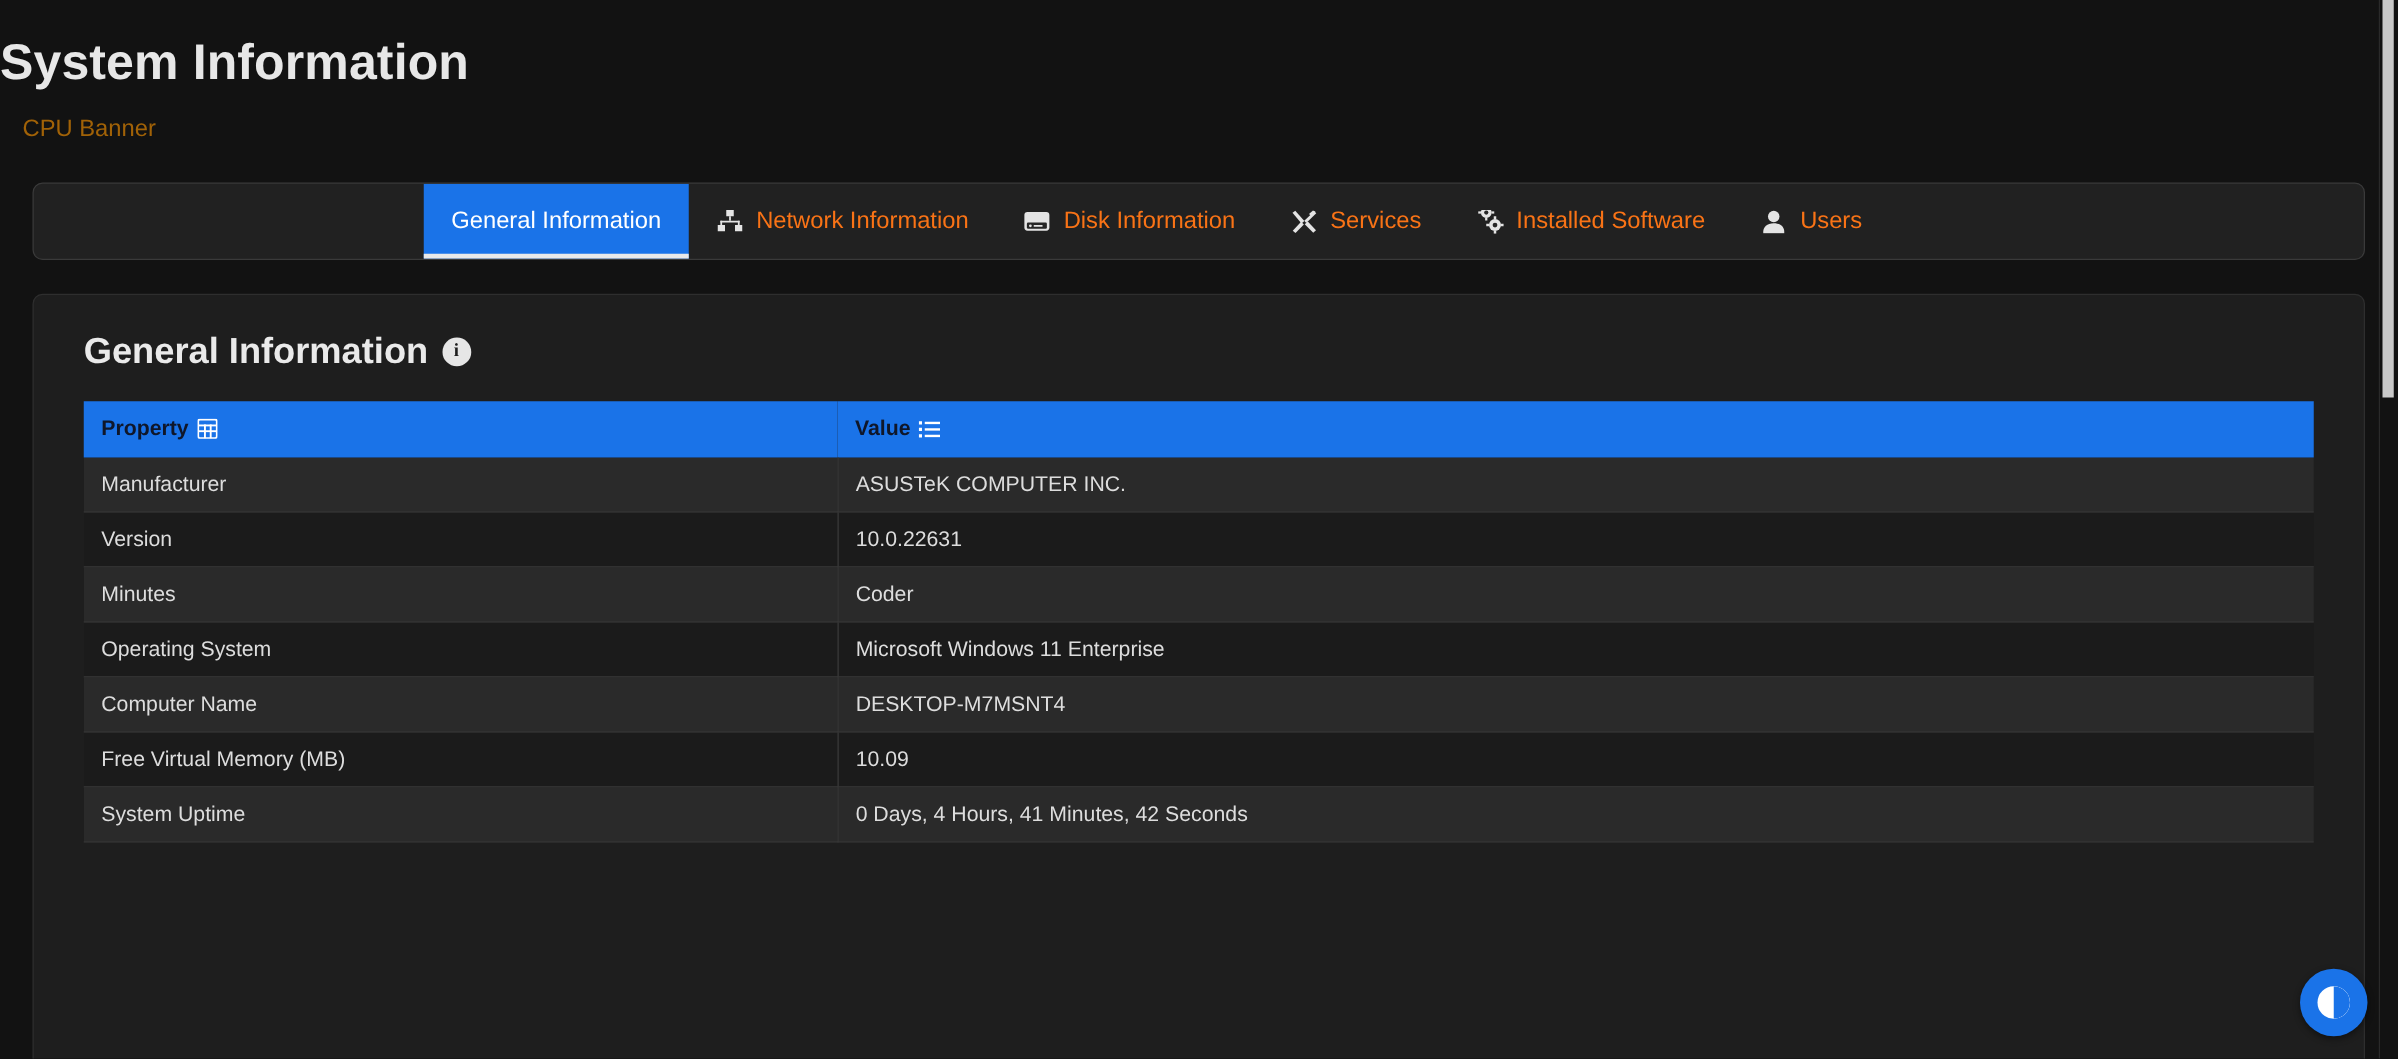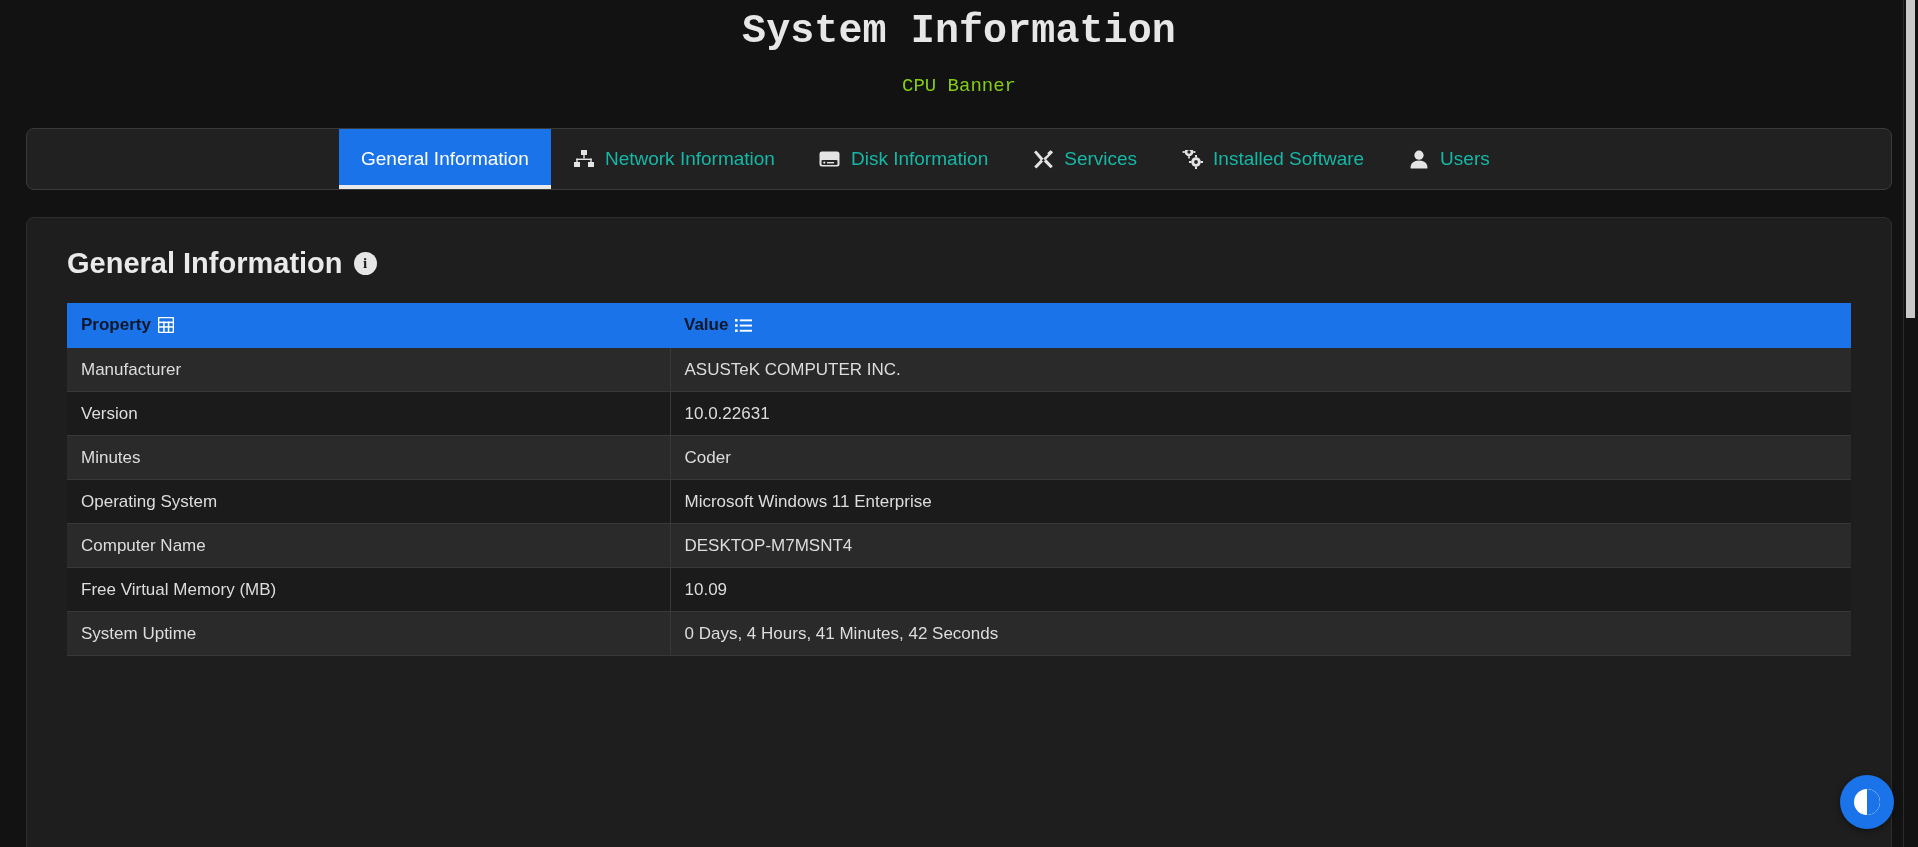--- a/index.html
+++ b/index.html
@@ -13,57 +13,57 @@
   }
   #page {
     position: relative;
     width: 1918px;
     height: 847px;
     background: #121212;
     overflow: hidden;
   }
   
   .page-header {
-    padding-top: 8px;
-    text-align: center;
-    font-family: Liberation Mono, monospace;
+    padding-top: 26px;
+    text-align: left;
   }
   .page-title {
     font-size: 40px;
     font-weight: bold;
     color: #e7e7e7;
     letter-spacing: 0.1px;
     line-height: 1.2;
     margin: 0;
   }
   .page-subtitle {
     margin-top: 19px;
     font-size: 19px;
-    color: #84cc16;
+    color: #a16207;
     font-weight: normal;
+    margin-left: 18px;
   }
   
   .tabbar {
     margin: 31px 26px 0 26px;
     background: #212121;
     border: 1px solid #3a3a3a;
     border-radius: 8px;
     height: 62px;
     display: flex;
     align-items: stretch;
     padding-left: 312px;
     overflow: hidden;
   }
   .tab {
     display: flex;
     align-items: center;
     gap: 10px;
     padding: 0 22px;
     height: 100%;
-    color: #14b8a6;
+    color: #f97316;
     font-size: 19px;
     cursor: pointer;
     position: relative;
     white-space: nowrap;
     background: transparent;
     border: none;
     font-family: "Liberation Sans", sans-serif;
   }
   .tab.active {
     background: #1a73e8;

